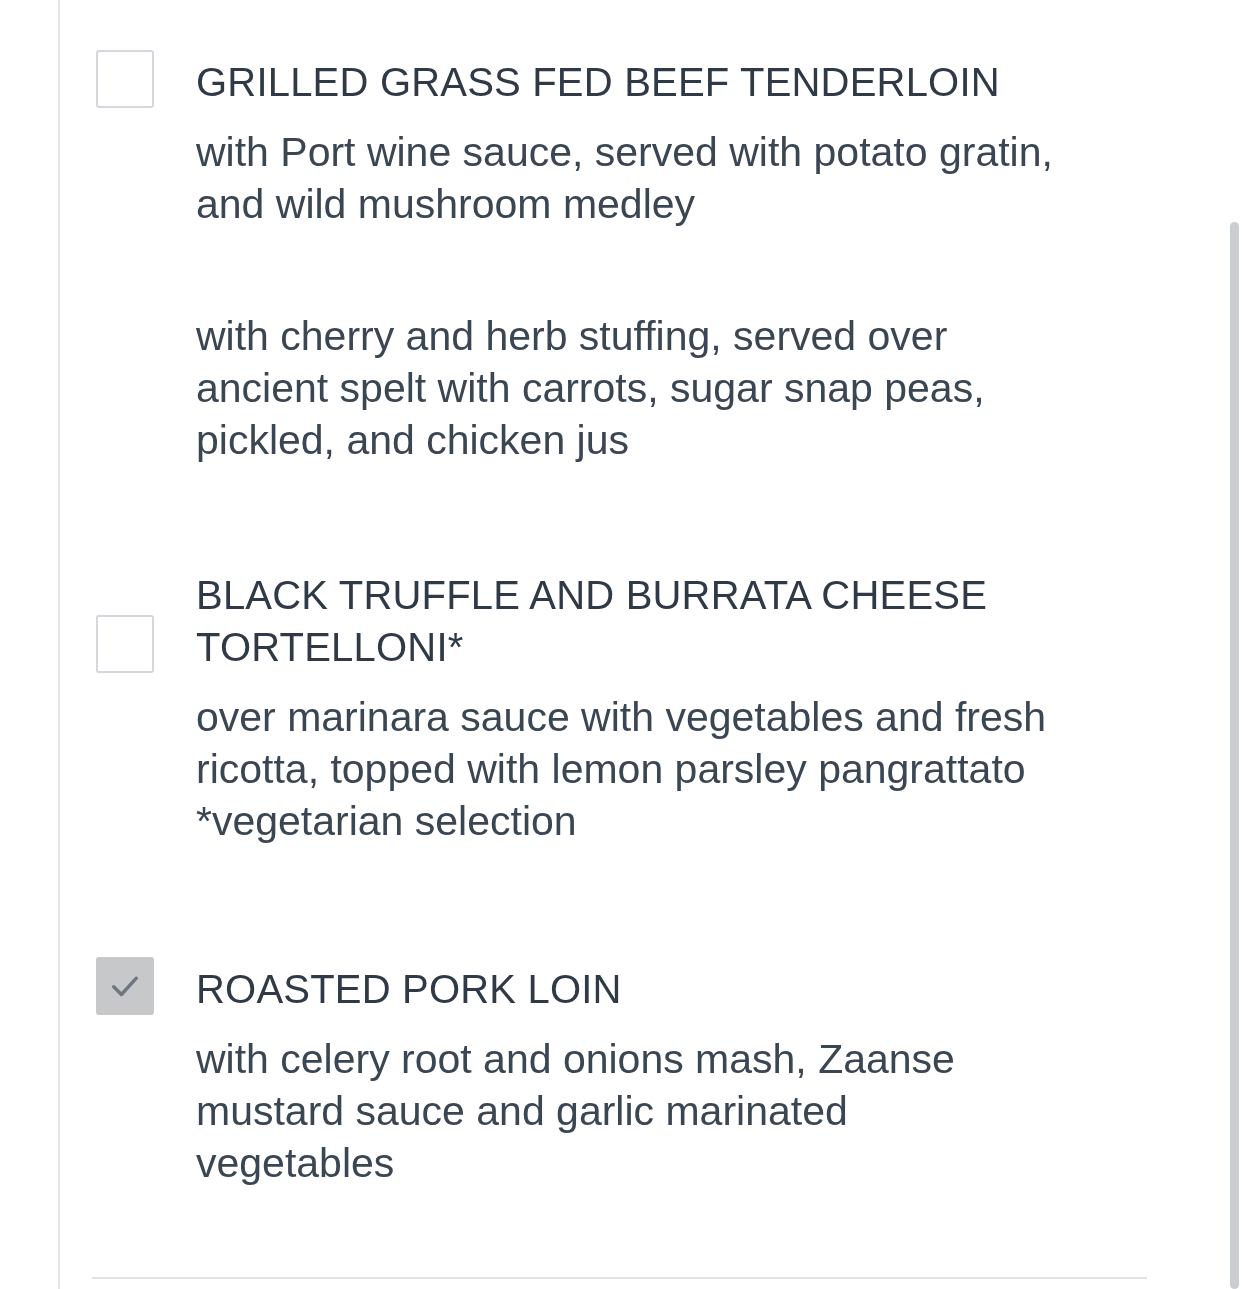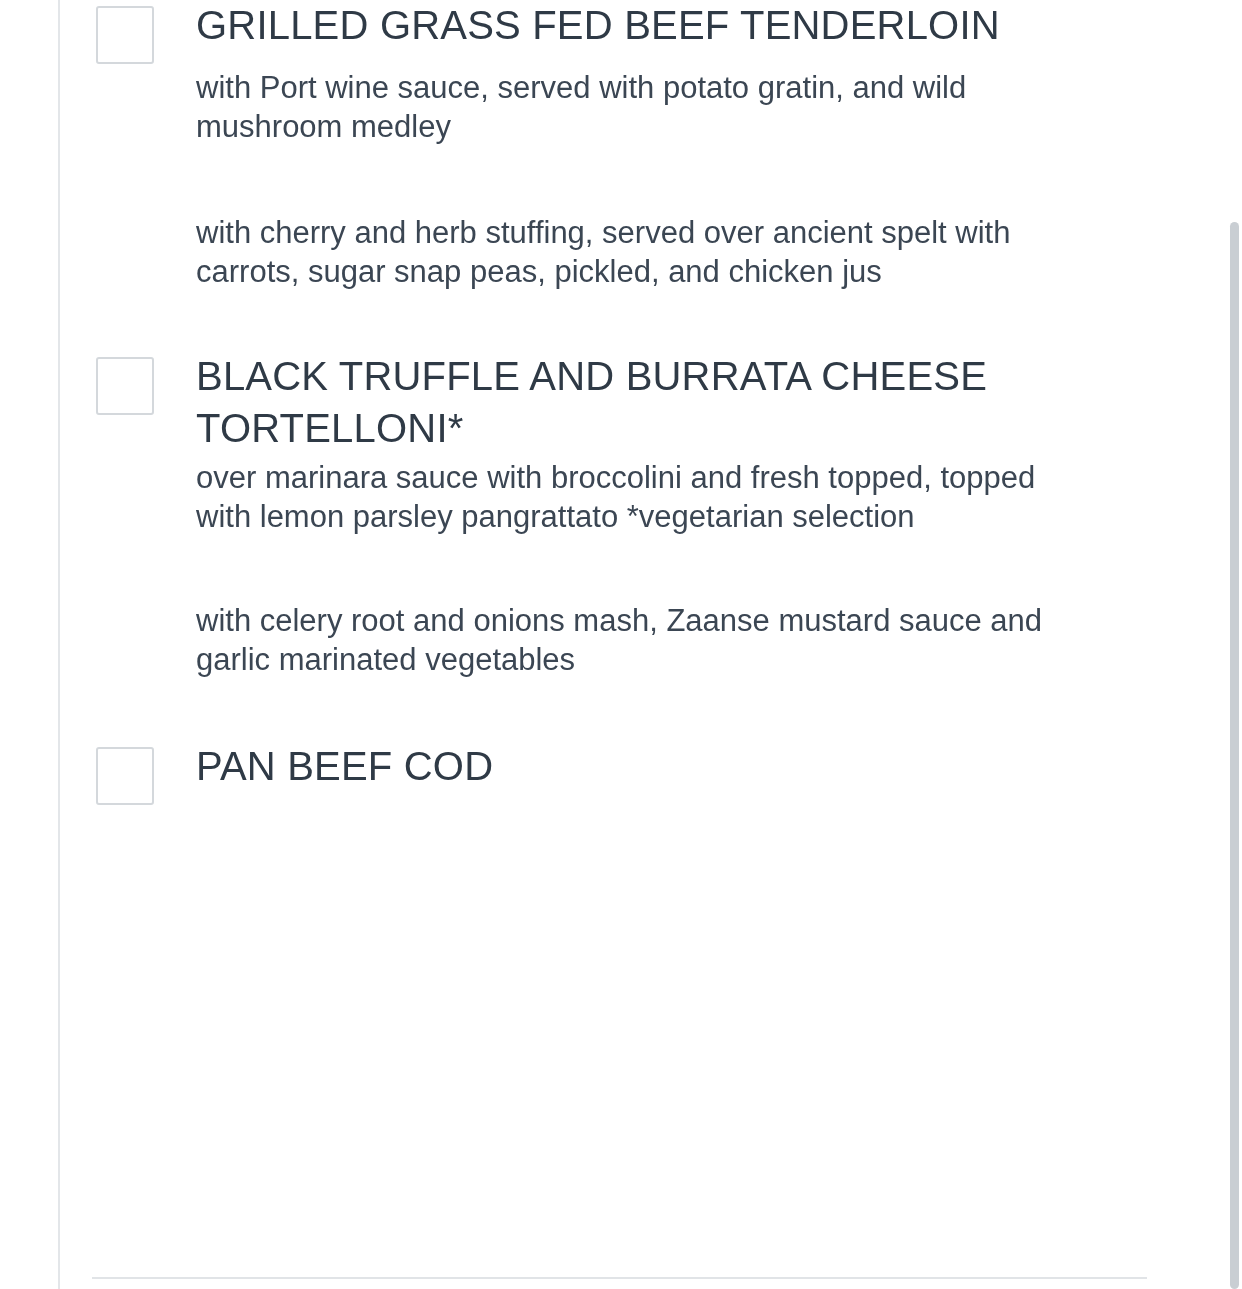--- a/index.html
+++ b/index.html
@@ -38,21 +38,22 @@
   }
 
   .option {
     position: relative;
     padding: 0 0 0 0;
     margin: 0;
   }
 
   .option-row {
     display: flex;
-    align-items: flex-start;
+    align-items: flex-end;
+    margin-top: 44px;
   }
 
   .checkbox {
     flex: 0 0 auto;
     width: 58px;
     height: 58px;
     margin-left: 36px;
     margin-top: 6px;
     border: 2px solid #d4d8dc;
     background: #ffffff;
@@ -78,22 +79,22 @@
     margin-left: 42px;
     font-size: 40px;
     line-height: 1.28;
     font-weight: 400;
     letter-spacing: 0.2px;
     color: #2f3a46;
     padding-top: 0;
   }
 
   .desc {
-    margin: 4px 0 0 136px;
-    font-size: 31px;
+    margin: 18px 0 0 136px;
+    font-size: 41px;
     line-height: 1.27;
     color: #3b4653;
     max-width: 860px;
   }
 
   .spacer-1 { height: 62px; }
   .spacer-2 { height: 60px; }
   .spacer-3 { height: 60px; }
   .spacer-4 { height: 62px; }
 
@@ -151,26 +152,34 @@
 
     <li class="spacer-2"></li>
 
     <li class="option">
       <div class="option-row">
         <div class="checkbox">
           
         </div>
         <div class="title">BLACK TRUFFLE AND BURRATA CHEESE TORTELLONI*</div>
       </div>
-      <div class="desc">over marinara sauce with broccolini and fresh topped, topped with lemon parsley pangrattato *vegetarian selection</div>
+      <div class="desc">over marinara sauce with vegetables and fresh ricotta, topped with lemon parsley pangrattato *vegetarian selection</div>
     </li>
 
     <li class="spacer-3"></li>
 
     <li class="option">
+      <div class="option-row">
+        <div class="checkbox checked">
+          <svg class="tick" viewBox="0 0 24 24">
+            <path d="M4 12.5 L9.5 18 L20 6.5" fill="none" stroke="#6e7781" stroke-width="2.4" stroke-linecap="round" stroke-linejoin="round"></path>
+          </svg>
+        </div>
+        <div class="title">ROASTED PORK LOIN</div>
+      </div>
       <div class="desc">with celery root and onions mash, Zaanse mustard sauce and garlic marinated vegetables</div>
     </li>
 
     <li class="spacer-4"></li>
 
     <li class="option">
       <div class="option-row">
         <div class="checkbox">
           
         </div>

